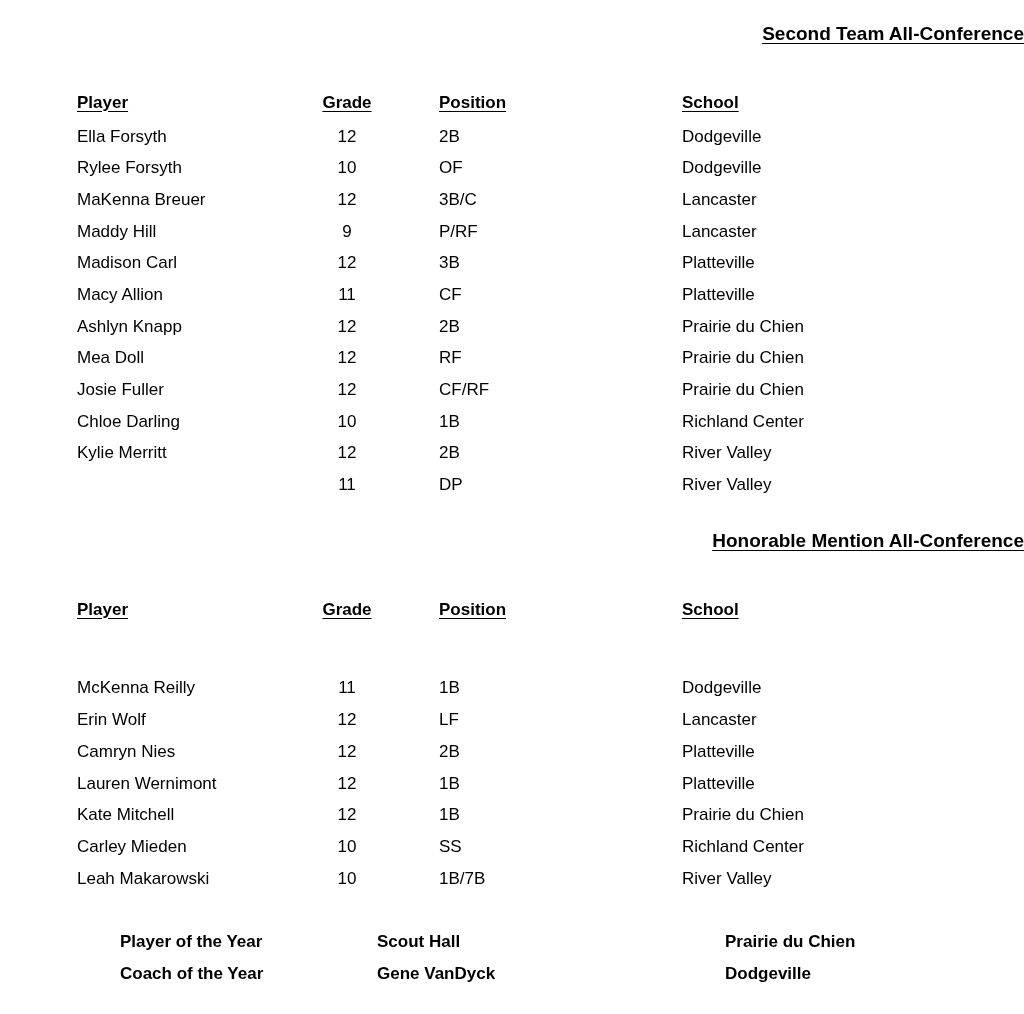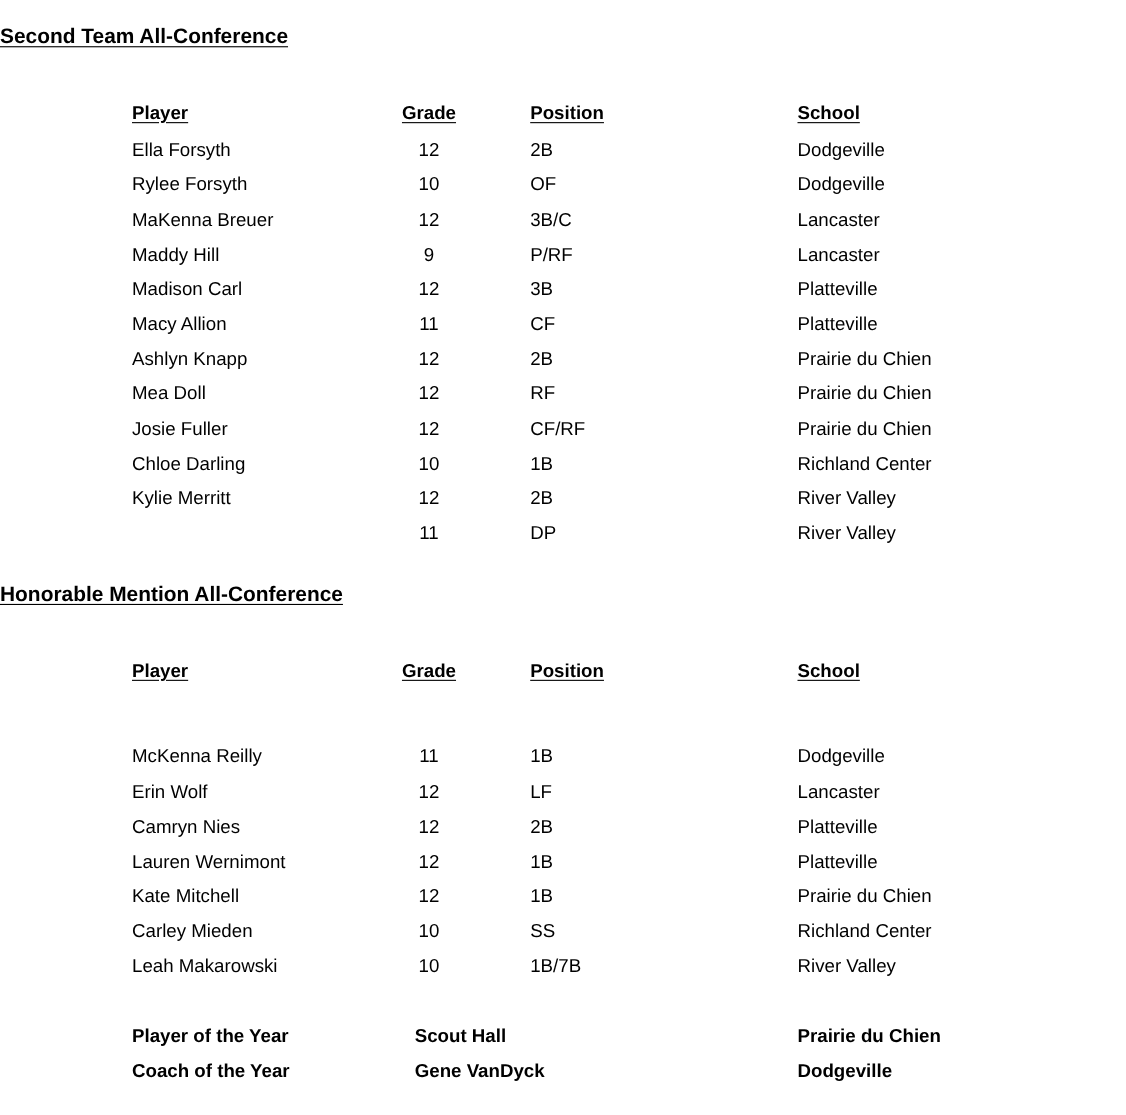--- a/index.html
+++ b/index.html
@@ -15,35 +15,35 @@
     padding-top: 22px;
     background: #ffffff;
     color: #000000;
     font-family: "Liberation Sans", "DejaVu Sans", sans-serif;
     font-size: 17px;
     overflow: hidden;
   }
   .sec-title {
     height: 24px;
     line-height: 24px;
-    text-align: left;
+    text-align: right;
     font-weight: bold;
     font-size: 19px;
   }
   .sec-title .u {
     text-decoration: underline;
     text-underline-offset: 3px;
   }
   .t1 { margin-bottom: 41px; }
   .t2 { margin-top: 28px; margin-bottom: 41px; }
 
   .thead, .trow {
     display: grid;
     grid-template-columns: 240px 60px 62px 243px 1fr;
-    padding-left: 120px;
+    padding-left: 77px;
     height: 31.7px;
     align-items: center;
   }
   .thead .cell {
     font-weight: bold;
     text-decoration: underline;
     text-underline-offset: 3px;
   }
   .cell { white-space: nowrap; }
   .c0 { grid-column: 1; }

